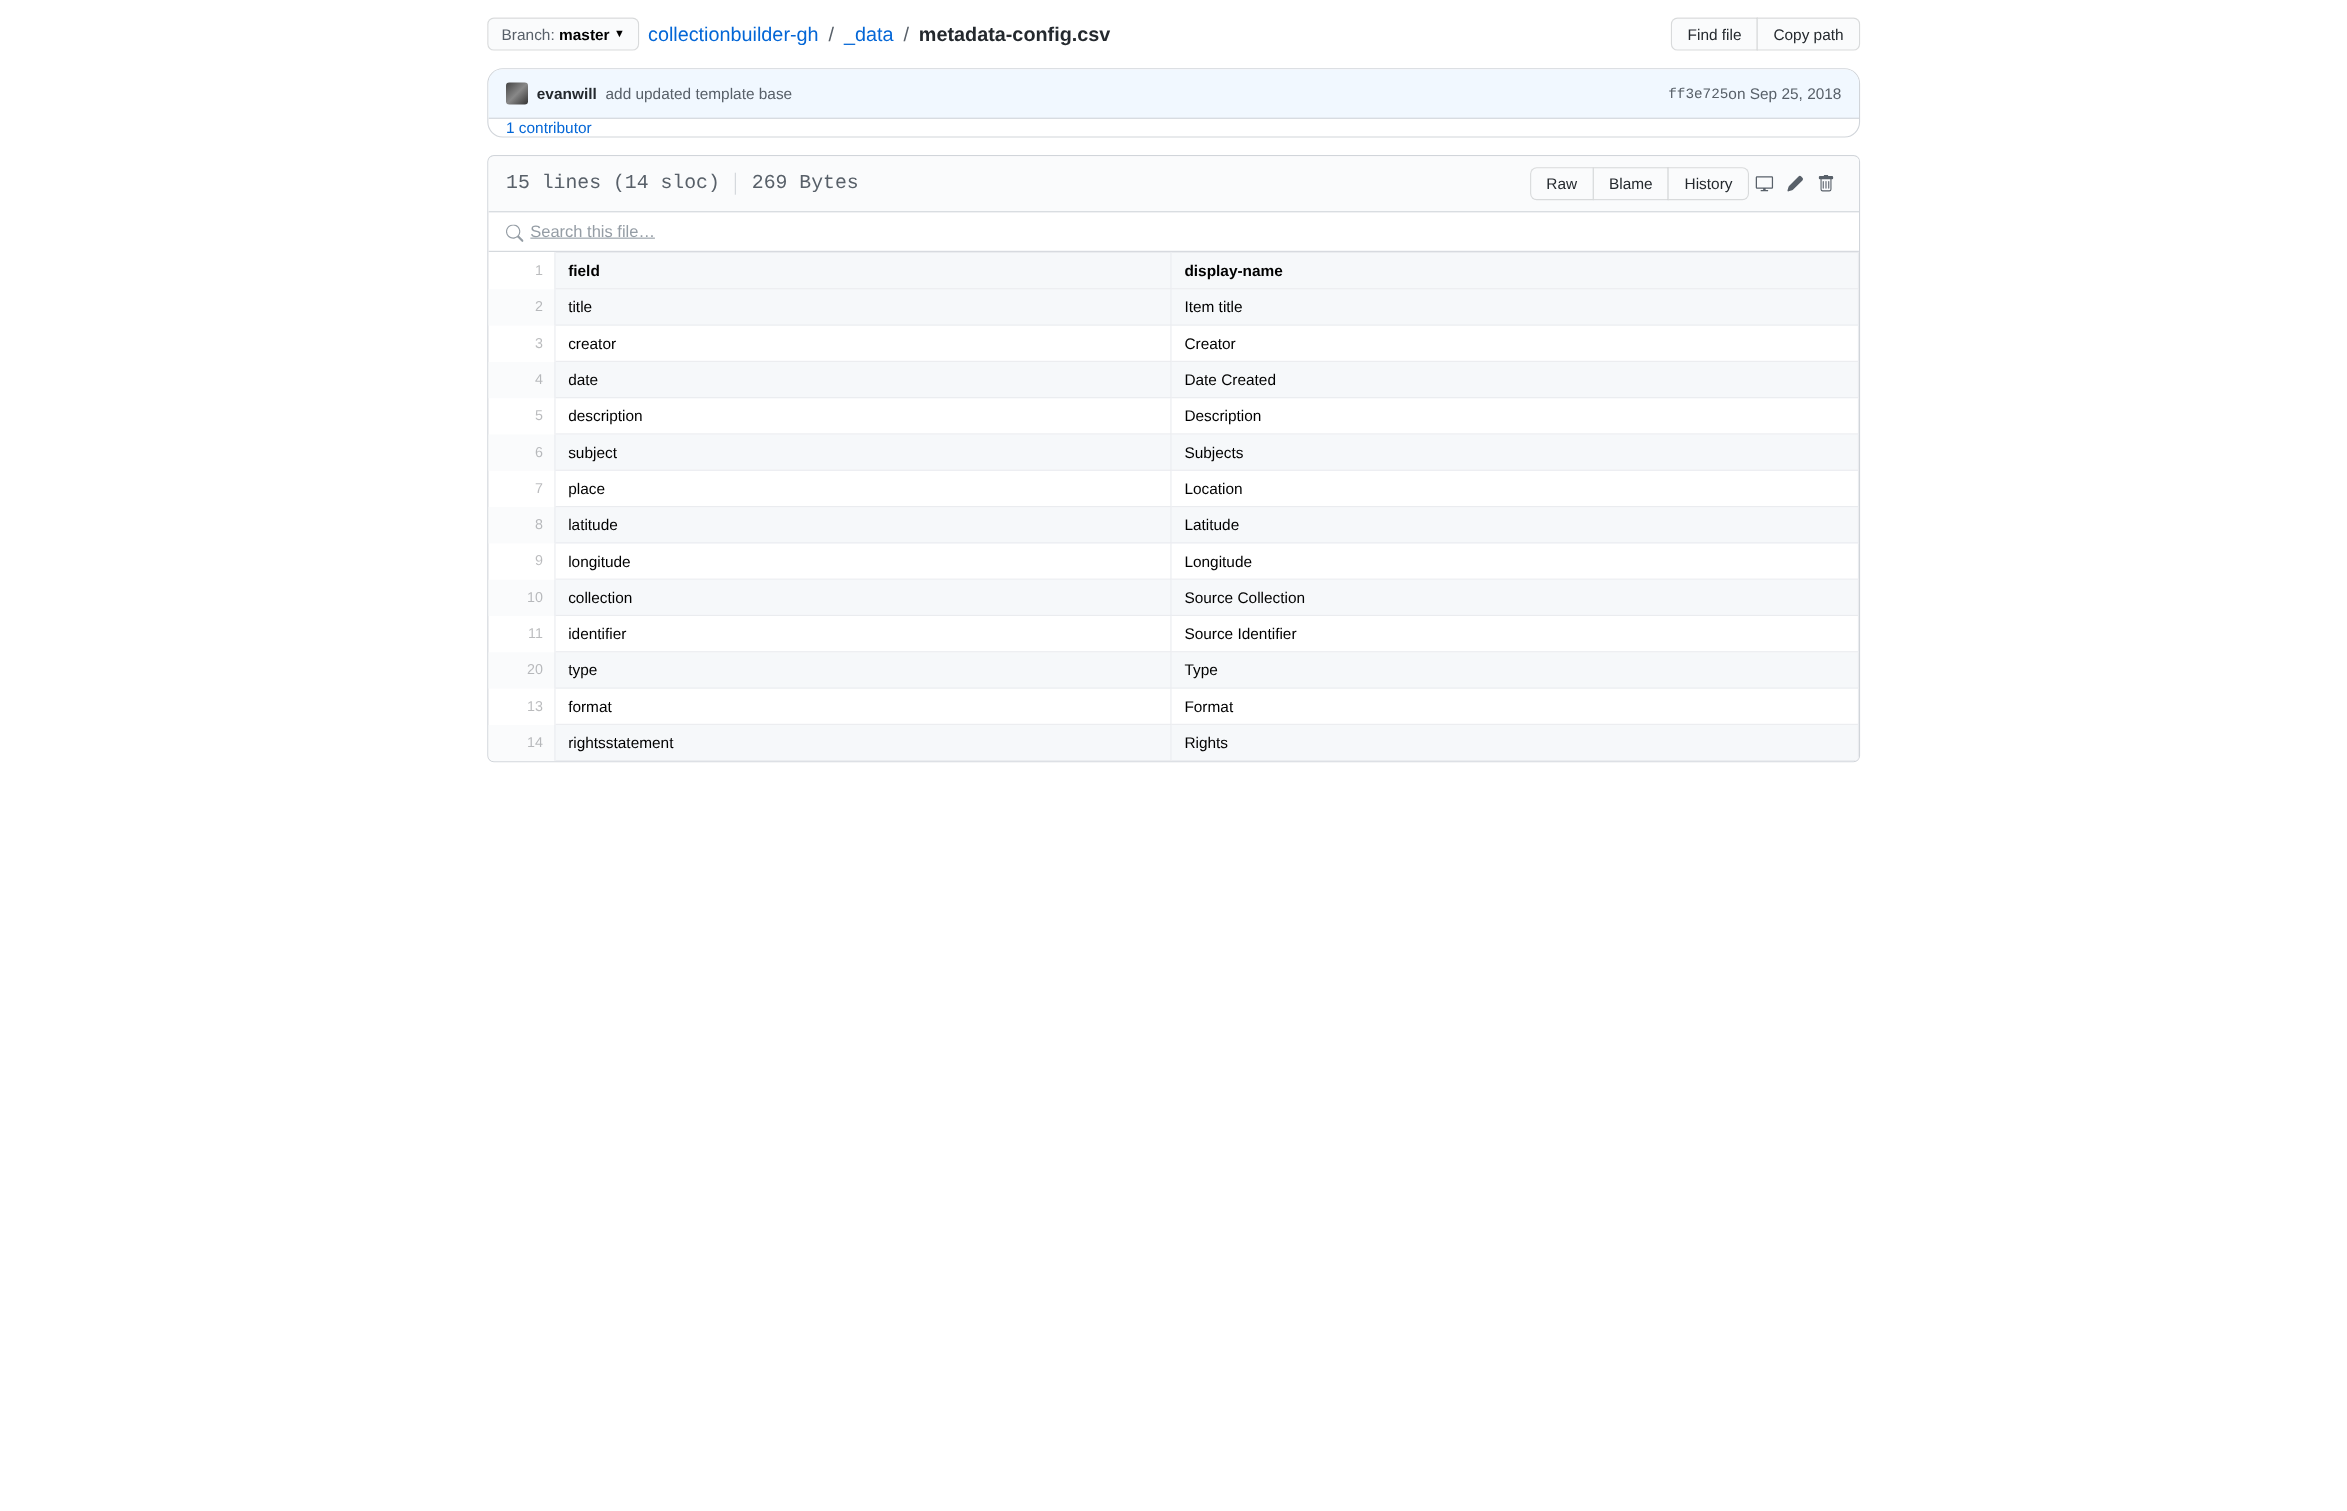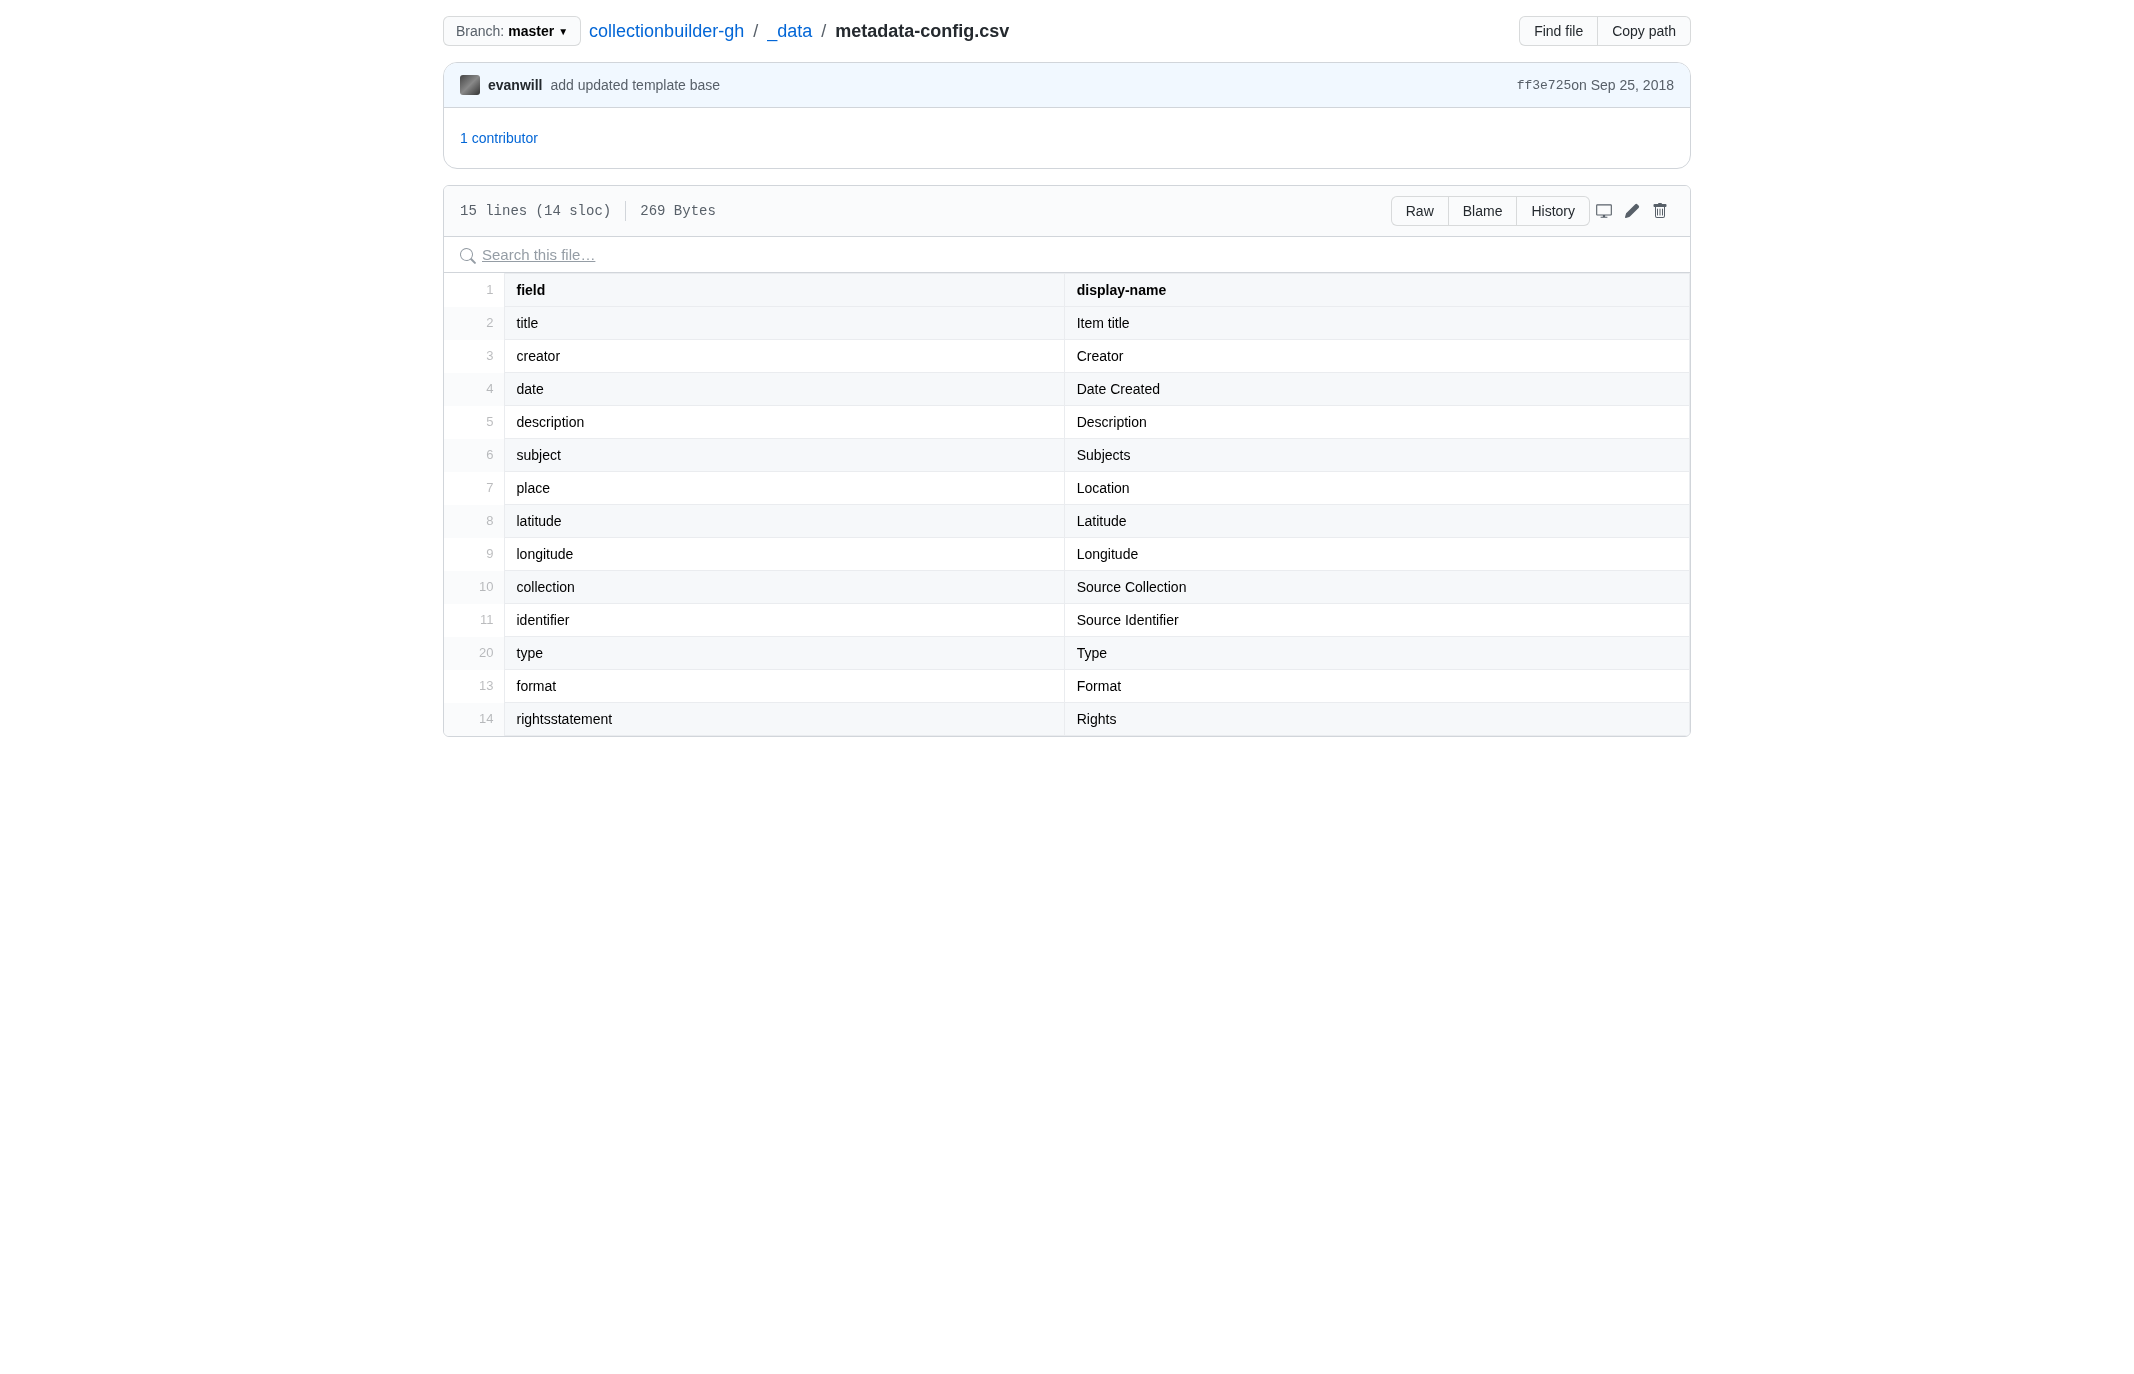--- a/index.html
+++ b/index.html
@@ -84,41 +84,41 @@
   }
   .commit-author { font-weight: 600; color: #24292e; }
   .commit-msg { color: #586069; }
   .commit-right { display: flex; align-items: center; color: #586069; }
   .commit-sha {
     font-family: SFMono-Regular, Consolas, "Liberation Mono", Menlo, monospace;
     font-size: 13px;
     color: #586069;
   }
   .contributors {
-    padding: 22px 16px;
+    padding: 0 16px;
   }
   .contributors a { color: #0366d6; text-decoration: none; font-weight: 600; }
   .contributors a span { font-weight: 400; }
   .file-box {
     margin-top: 16px;
     border: 1px solid #d1d5da;
     border-radius: 6px;
     overflow: hidden;
   }
   .file-header {
     display: flex;
     align-items: center;
     justify-content: space-between;
     padding: 10px 16px;
     background: #fafbfc;
     border-bottom: 1px solid #d1d5da;
   }
   .file-info {
     font-family: SFMono-Regular, Consolas, "Liberation Mono", Menlo, monospace;
-    font-size: 14px;
+    font-size: 18px;
     color: #586069;
     display: flex;
     align-items: center;
     gap: 14px;
   }
   .file-info .divider {
     width: 1px; height: 20px; background: #d1d5da;
   }
   .file-actions {
     display: flex;

